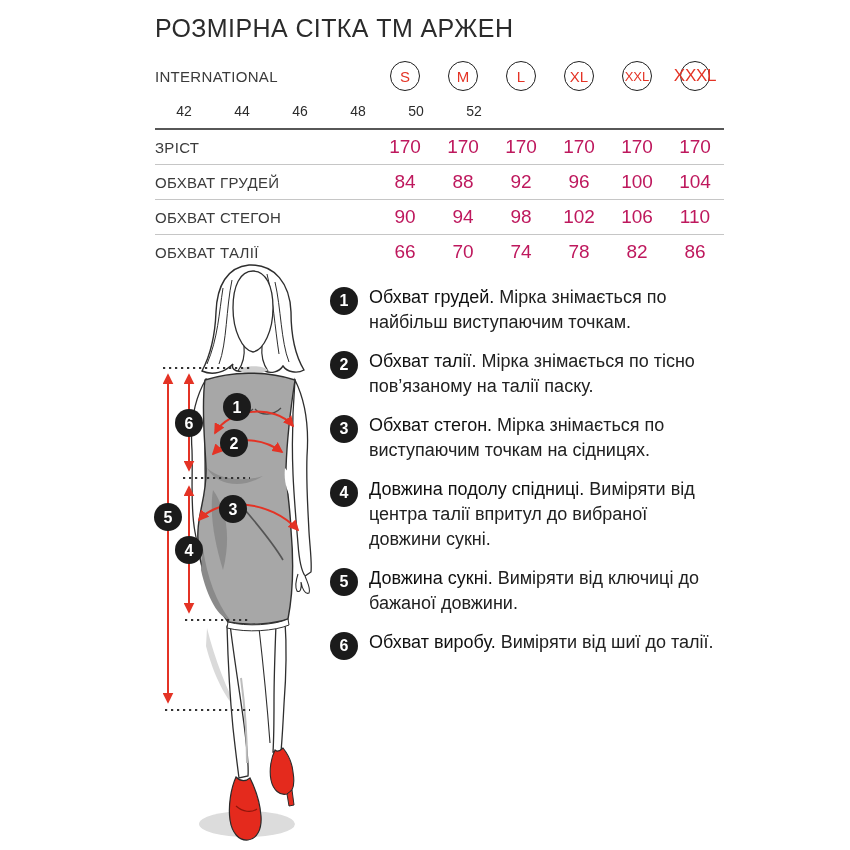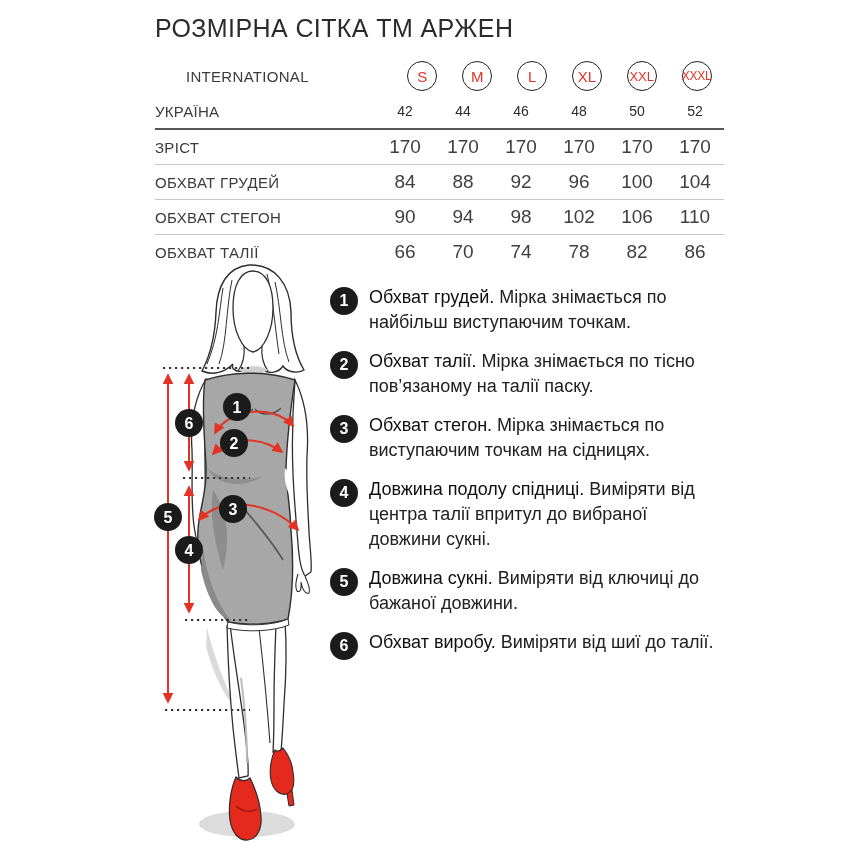--- a/index.html
+++ b/index.html
@@ -9,34 +9,34 @@
   }
   .title {
     position:absolute; left:155px; top:13px; font-size:25px; line-height:30px;
     color:#2b2b2b; letter-spacing:0.4px; font-weight:400;
   }
   
   .size-table { position:absolute; left:155px; top:58px; width:569px; }
   .trow { display:flex; align-items:center; }
   .tlabel { width:221px; font-size:15px; color:#3b3b3b; letter-spacing:0.3px; }
   .tcell { width:58px; text-align:center; display:flex; justify-content:center; align-items:center; }
-  .row-intl { height:36px;margin-left:31px; }
+  .row-intl { height:36px; }
   .size-circle {
     width:30px; height:30px; border:1.8px solid #1f1f1f; border-radius:50%;
     display:flex; align-items:center; justify-content:center;
     color:#e43325; font-size:15px; white-space:nowrap; overflow:visible; box-sizing:border-box;
   }
   .row-intl .tcell:nth-child(6) .size-circle { font-size:13px; }
-  .row-intl .tcell:nth-child(7) .size-circle { font-size:12px; letter-spacing:-0.3px; }
+  .row-intl .tcell:nth-child(7) .size-circle { font-size:17px; letter-spacing:-0.3px; }
   .row-ua { height:34px; }
   .row-ua .tcell { font-size:14px; color:#2b2b2b; }
   .data-rows { border-top:2px solid #575757; }
   .data-row { height:34px; border-bottom:1px solid #c6c6c6; }
   .data-row:last-child { border-bottom:none;justify-content:center; }
-  .data-row .tcell { font-size:19px; color:#404040; }
+  .data-row .tcell { font-size:19px; color:#be185d; }
   
   .legend { position:absolute; left:330px; top:285px; width:395px; display:flex; flex-direction:column; gap:14px; }
   .legend-item { display:flex; gap:11px; }
   .legend-num {
     flex:0 0 28px; width:28px; height:28px; margin-top:2px; border-radius:50%;
     background:#1b1b1b; color:#fff; font-size:16px; font-weight:700;
     display:flex; align-items:center; justify-content:center;
   }
   .legend-text { width:352px; font-size:18px; line-height:25px; color:#212121; }
   .legend-text b { font-weight:400; color:#101010; }
@@ -66,21 +66,20 @@
           <span class="size-circle">XL</span>
         </div>
       <div class="tcell">
           <span class="size-circle">XXL</span>
         </div>
       <div class="tcell">
           <span class="size-circle">XXXL</span>
         </div>
     </div>
     <div class="trow row-ua">
-      <div class="tlabel">УКРАЇНА</div>
       <div class="tcell">42</div>
       <div class="tcell">44</div>
       <div class="tcell">46</div>
       <div class="tcell">48</div>
       <div class="tcell">50</div>
       <div class="tcell">52</div>
     </div>
     <div class="data-rows">
       <div class="trow data-row">
         <div class="tlabel">ЗРІСТ</div>

